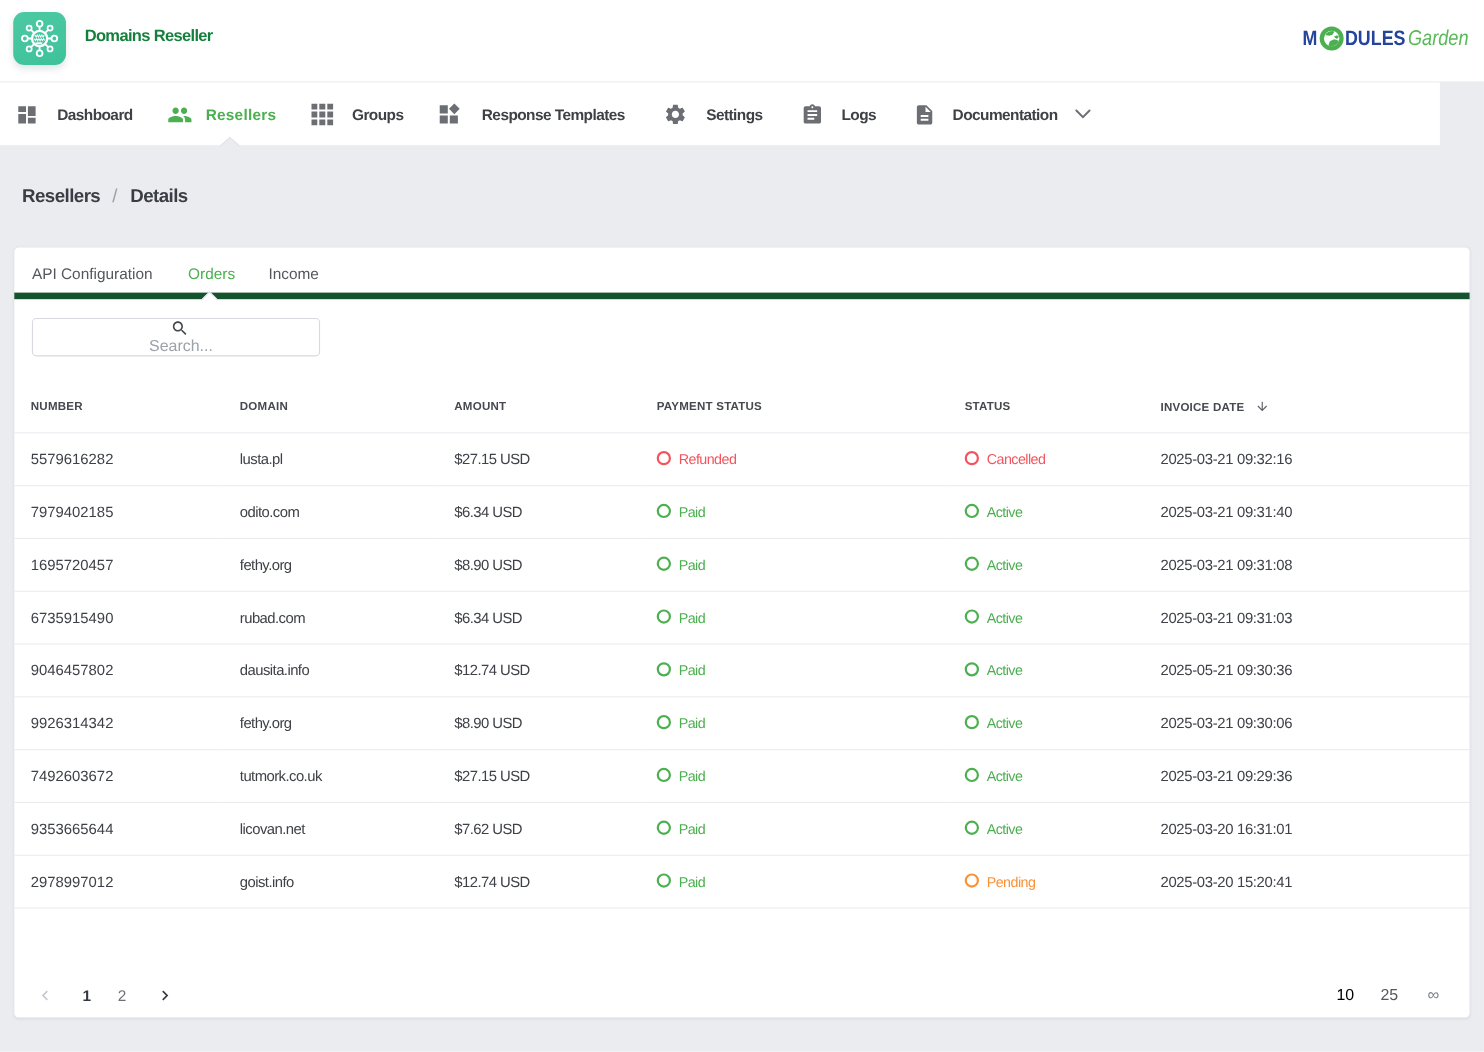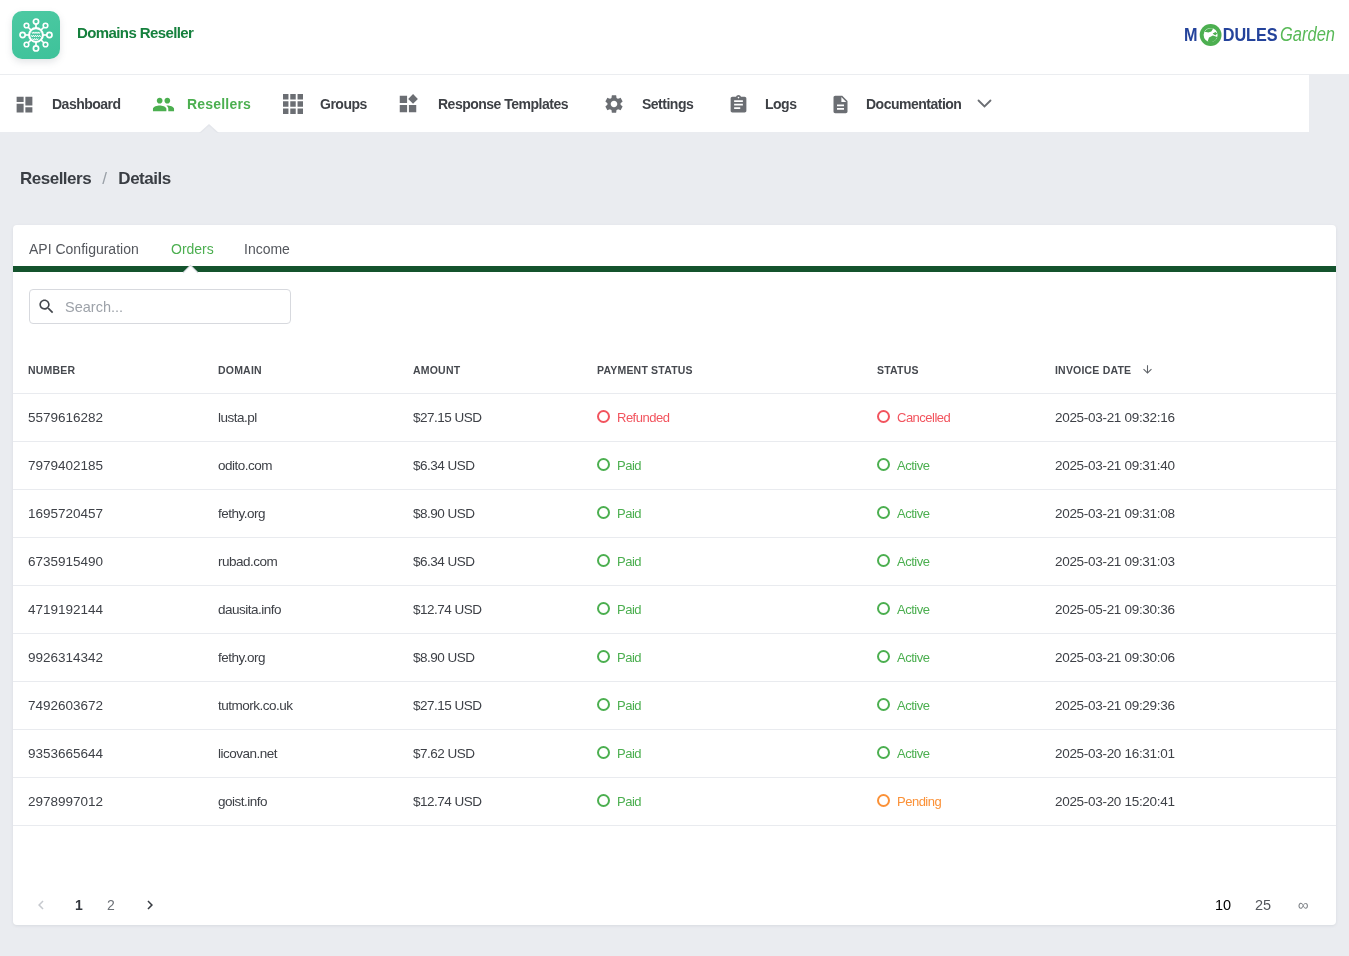--- a/index.html
+++ b/index.html
@@ -28,21 +28,21 @@
 
 
 .card { position:absolute; left:13px; top:225px; width:1323px; height:700px; background:#fff;
   border-radius:4px; box-shadow:0 1px 3px rgba(60,70,90,.1); }
 .tabs { position:absolute; left:0; top:0; width:100%; height:47px; border-bottom:6px solid #14532d; }
 .tab { position:absolute; top:16px; font-size:14px; color:#54575d; }
 .tab.grn { color:#4caf50; }
 .tabnotch { position:absolute; left:172px; top:42px; width:11px; height:11px; background:#fff;
   border-left:1px solid #d9dce3; border-top:1px solid #d9dce3; transform:rotate(45deg); }
 .search { position:absolute; left:16px; top:64px; width:262px; height:35px; border:1px solid #d7d9de;
-  border-radius:4px; display:flex; align-items:center; }
+  border-radius:4px; display:flex; align-items:center;flex-direction:column; }
 .search svg { margin-left:7px; }
 .search .ph { margin-left:9px; font-size:14.5px; color:#9da2a9; }
 
 
 table { position:absolute; left:0; top:122px; width:1323px; border-collapse:collapse; table-layout:fixed; }
 th { height:46px; text-align:left; padding:0 0 0 15px; font-size:10.5px; color:#46494f; letter-spacing:.2px;
   border-bottom:1px solid #e9ebef; font-weight:bold; vertical-align:middle; }
 td { height:48px; border-bottom:1px solid #e9ebef; padding:0 0 0 15px; font-size:13.5px; color:#3e4147;
   vertical-align:middle; }
 .st { display:flex; align-items:flex-start; }
@@ -286,21 +286,21 @@
           </td>
         <td>
             <div class="st grn2">
               <i class="dot"></i>
               <span>Active</span>
             </div>
           </td>
         <td class="dt">2025-03-21 09:31:03</td>
         </tr>
       <tr>
-          <td>4719192144</td>
+          <td>9046457802</td>
           <td class="dom">dausita.info</td>
           <td class="amt">$12.74 USD</td>
         <td>
             <div class="st grn2">
               <i class="dot"></i>
               <span>Paid</span>
             </div>
           </td>
         <td>
             <div class="st grn2">

